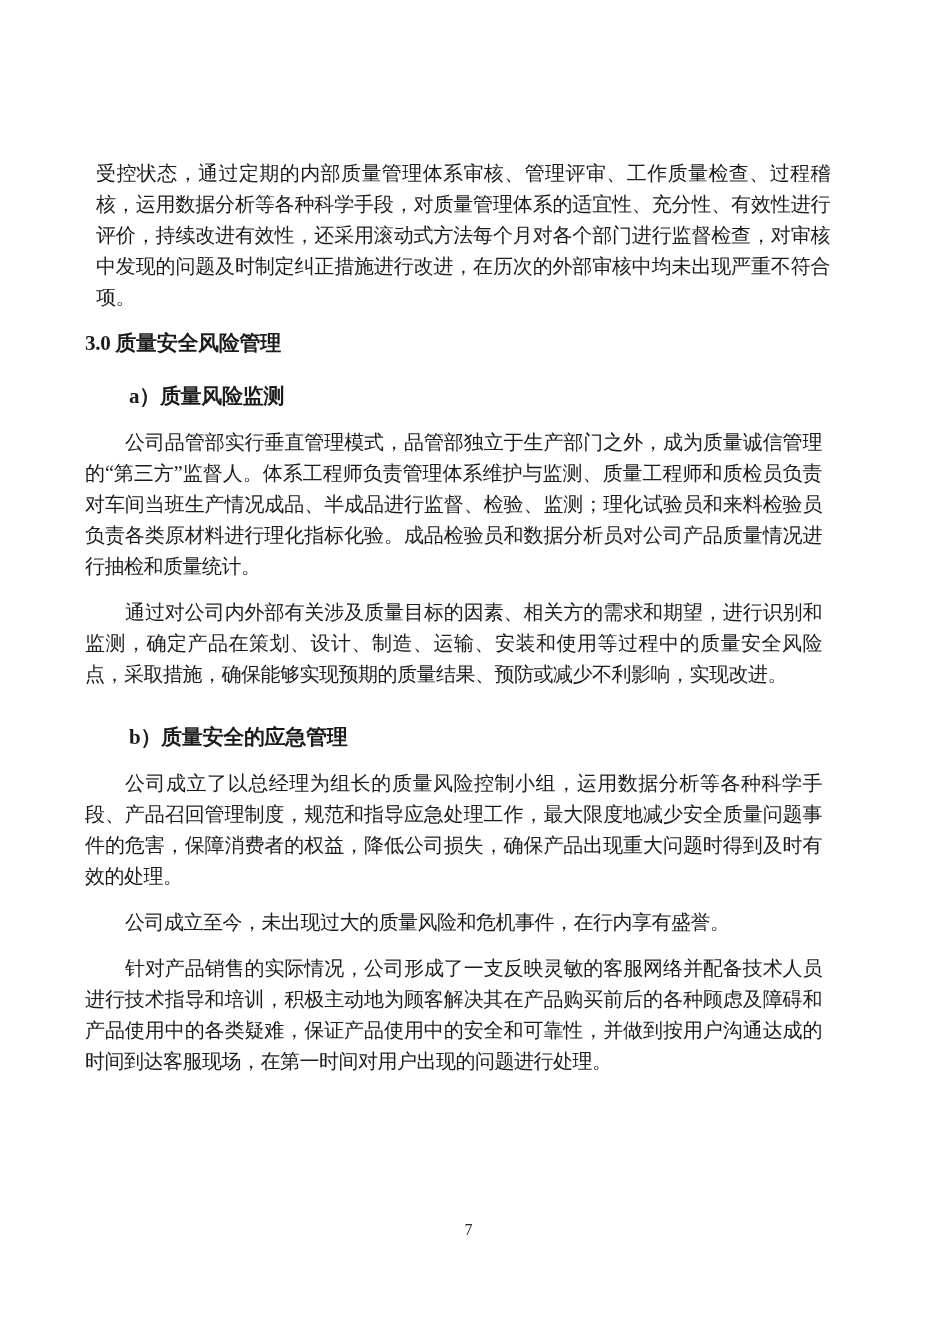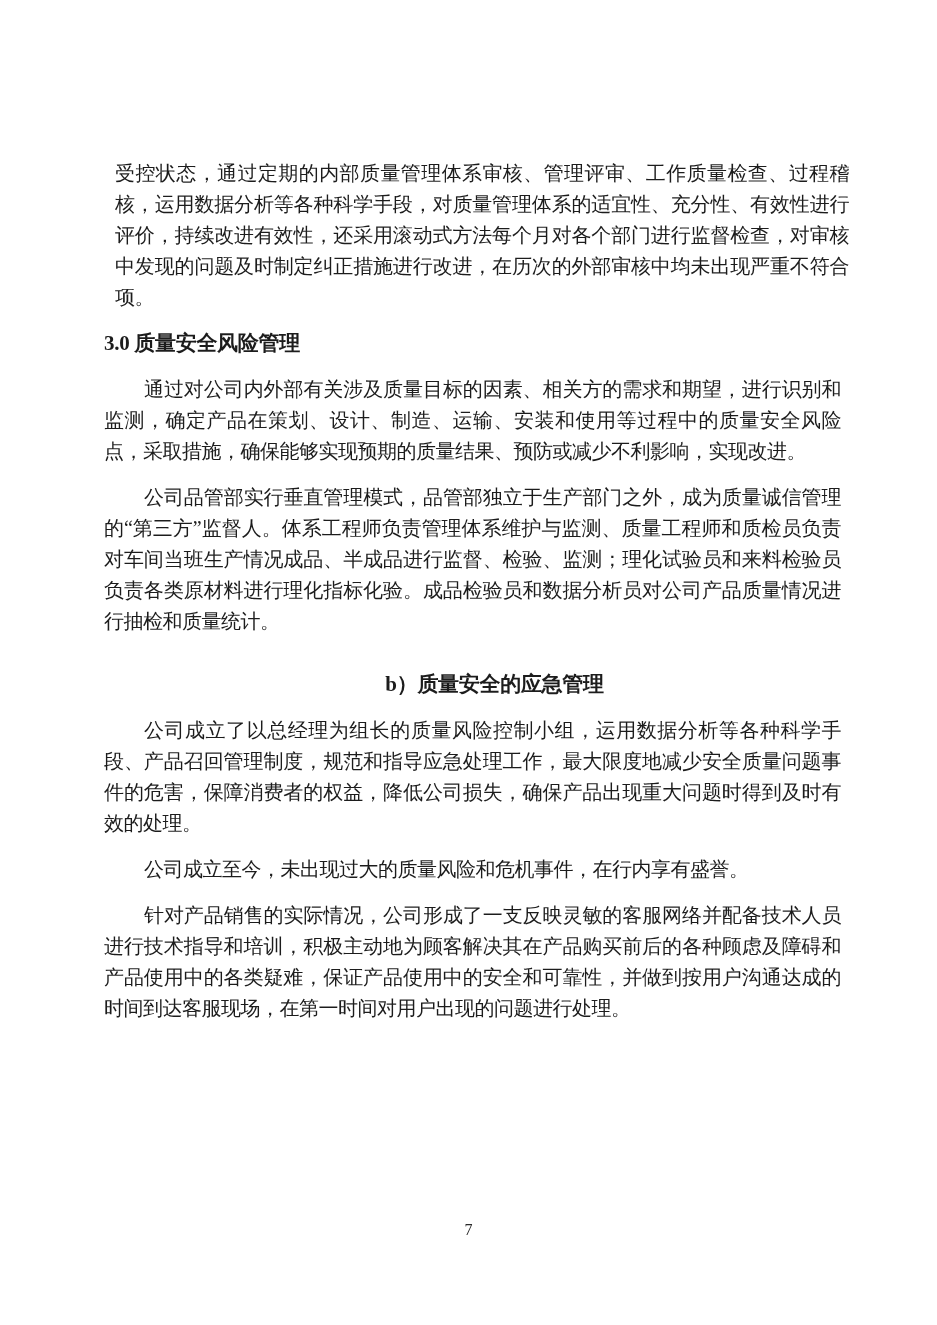--- a/index.html
+++ b/index.html
@@ -12,21 +12,21 @@
     width: 937px;
     height: 1325px;
     margin: 0 auto;
     background: #ffffff;
     font-family: "Liberation Serif", "DejaVu Serif", serif;
     color: #1c1c1c;
     overflow: hidden;
   }
   .content {
     position: absolute;
-    left: 104px;
+    left: 85px;
     top: 158px;
     width: 737px;
   }
   .para {
     margin: 0 0 15px 0;
     font-size: 20px;
     line-height: 31px;
     letter-spacing: -0.5px;
     text-align: justify;
     text-indent: 2em;
@@ -46,21 +46,20 @@
   .sub-heading {
     margin: 22px 0 15px 0;
     padding-left: 44px;
     font-size: 21px;
     line-height: 31px;
     font-weight: bold;
     letter-spacing: -0.3px;
   }
   .sub-heading.second {
     margin-top: 32px;
-    text-align: center;
   }
   .footer {
     position: absolute;
     left: 100px;
     width: 737px;
     top: 1220px;
     text-align: center;
     font-size: 16px;
     line-height: 20px;
     color: #2a2a2a;
@@ -69,24 +68,25 @@
 </head>
 <body>
 
 <div class="page">
   <div class="content">
 
     <p class="para continuation">受控状态，通过定期的内部质量管理体系审核、管理评审、工作质量检查、过程稽核，运用数据分析等各种科学手段，对质量管理体系的适宜性、充分性、有效性进行评价，持续改进有效性，还采用滚动式方法每个月对各个部门进行监督检查，对审核中发现的问题及时制定纠正措施进行改进，在历次的外部审核中均未出现严重不符合项。</p>
 
     <h2 class="section-heading">3.0 质量安全风险管理</h2>
 
+    <h3 class="sub-heading">a）质量风险监测</h3>
+
+    <p class="para">公司品管部实行垂直管理模式，品管部独立于生产部门之外，成为质量诚信管理的“第三方”监督人。体系工程师负责管理体系维护与监测、质量工程师和质检员负责对车间当班生产情况成品、半成品进行监督、检验、监测；理化试验员和来料检验员负责各类原材料进行理化指标化验。成品检验员和数据分析员对公司产品质量情况进行抽检和质量统计。</p>
 
     <p class="para">通过对公司内外部有关涉及质量目标的因素、相关方的需求和期望，进行识别和监测，确定产品在策划、设计、制造、运输、安装和使用等过程中的质量安全风险点，采取措施，确保能够实现预期的质量结果、预防或减少不利影响，实现改进。</p>
-
-    <p class="para">公司品管部实行垂直管理模式，品管部独立于生产部门之外，成为质量诚信管理的“第三方”监督人。体系工程师负责管理体系维护与监测、质量工程师和质检员负责对车间当班生产情况成品、半成品进行监督、检验、监测；理化试验员和来料检验员负责各类原材料进行理化指标化验。成品检验员和数据分析员对公司产品质量情况进行抽检和质量统计。</p>
 
 
     <h3 class="sub-heading second">b）质量安全的应急管理</h3>
 
     <p class="para">公司成立了以总经理为组长的质量风险控制小组，运用数据分析等各种科学手段、产品召回管理制度，规范和指导应急处理工作，最大限度地减少安全质量问题事件的危害，保障消费者的权益，降低公司损失，确保产品出现重大问题时得到及时有效的处理。</p>
 
     <p class="para">公司成立至今，未出现过大的质量风险和危机事件，在行内享有盛誉。</p>
 
     <p class="para">针对产品销售的实际情况，公司形成了一支反映灵敏的客服网络并配备技术人员进行技术指导和培训，积极主动地为顾客解决其在产品购买前后的各种顾虑及障碍和产品使用中的各类疑难，保证产品使用中的安全和可靠性，并做到按用户沟通达成的时间到达客服现场，在第一时间对用户出现的问题进行处理。</p>
 

